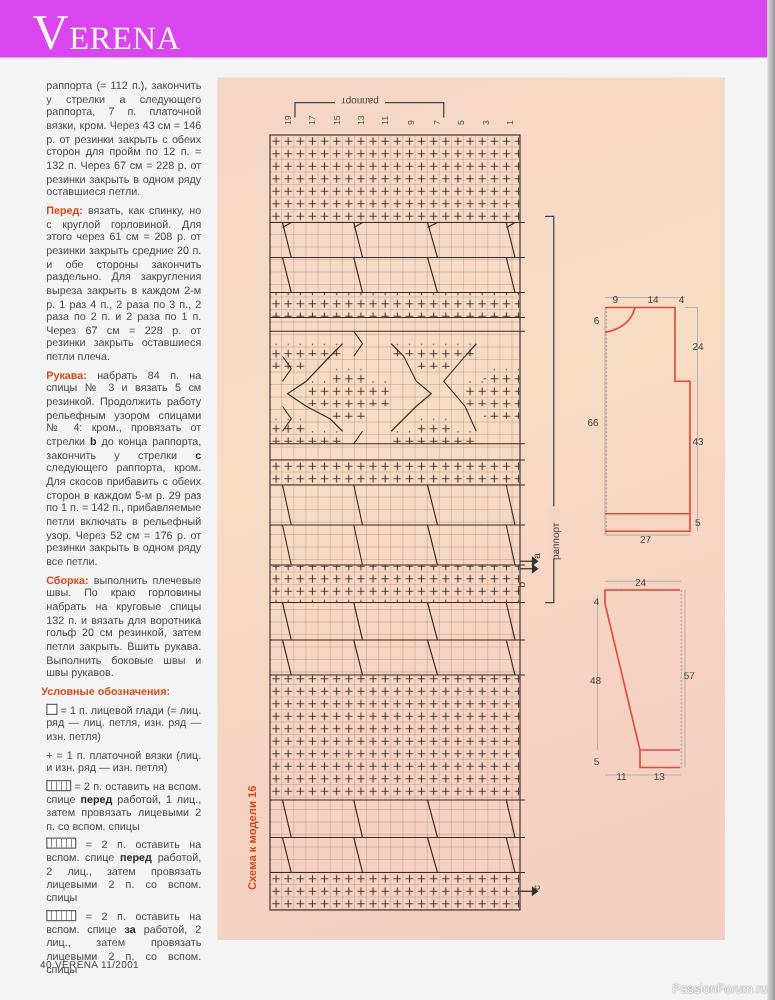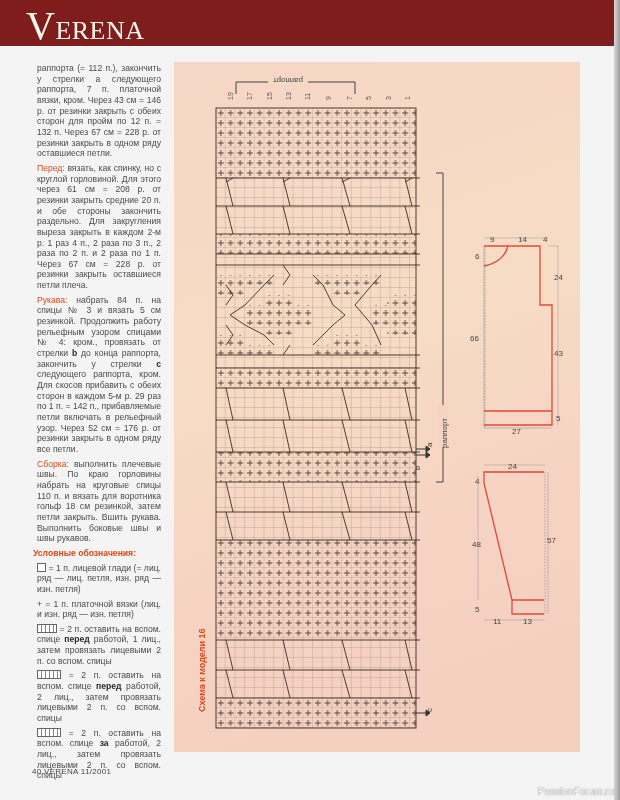--- a/index.html
+++ b/index.html
@@ -4,40 +4,40 @@
 <style>
   html, body { margin: 0; padding: 0; }
   body {
     width: 620px; height: 800px; position: relative; overflow: hidden;
     background: #f3f4f3;
     font-family: "Liberation Sans", sans-serif;
     color: #3a3a3a;
   }
   .header {
     position: absolute; left: 0; top: 0; width: 614px; height: 46px;
-    background: #7f1d1d;
+    background: #d946ef;
   }
   .logo {
     position: absolute; left: 26px; top: 6px;
     font-family: "Liberation Serif", serif; color: #fdf6ee;
     letter-spacing: 0.5px;
   }
   .logo .big { font-size: 40px; line-height: 40px; }
   .logo .rest { font-size: 26px; }
   .right-edge {
     position: absolute; right: 0; top: 0; width: 6px; height: 800px;
     background: linear-gradient(to right, #d8d8d8, #9a9a9a);
   }
   .text-col {
     position: absolute; left: 33px; top: 59px; width: 132px;
     font-size: 8.6px; line-height: 10.65px; color: #4a4a4a;
     text-align: justify;
   }
   .text-col p { margin: 4px; }
-  .text-col .h { color: #d84a1a; font-weight: normal; }
+  .text-col .h { color: #d84a1a; font-weight: bold; }
   .text-col .legend-h { color: #d84a1a; font-weight: bold; margin-top: 4px; display: block; }
   .text-col b { color: #2a2a2a; }
   .sym {
     display: inline-block; height: 7px; border: 1px solid #666; vertical-align: -1px;
     background: repeating-linear-gradient(to right, #fff 0 3px, #888 3px 4px);
   }
   .sym.box { width: 7px; background: #fff; }
   .panel {
     position: absolute; left: 174px; top: 62px; width: 406px; height: 690px;
     background: linear-gradient(160deg, #f6d6c6 0%, #f7dcc4 40%, #f6d2c2 70%, #f4cfc0 100%);
@@ -59,21 +59,21 @@
   <div class="logo">
     <span class="big">V</span><span class="rest">ERENA</span>
   </div>
 </div>
 <div class="right-edge"></div>
 
 <div class="text-col">
   <p>раппорта (= 112 п.), закончить у стрелки a следующего раппорта, 7 п. платочной вязки, кром. Через 43 см = 146 р. от резинки закрыть с обеих сторон для пройм по 12 п. = 132 п. Через 67 см = 228 р. от резинки закрыть в одном ряду оставшиеся петли.</p>
   <p><span class="h">Перед:</span><span> вязать, как спинку, но с круглой горловиной. Для этого через 61 см = 208 р. от резинки закрыть средние 20 п. и обе стороны закончить раздельно. Для закругления выреза закрыть в каждом 2-м р. 1 раз 4 п., 2 раза по 3 п., 2 раза по 2 п. и 2 раза по 1 п. Через 67 см = 228 р. от резинки закрыть оставшиеся петли плеча.</span></p>
   <p><span class="h">Рукава:</span><span> набрать 84 п. на спицы № 3 и вязать 5 см резинкой. Продолжить работу рельефным узором спицами № 4: кром., провязать от стрелки </span><b>b</b><span> до конца раппорта, закончить у стрелки </span><b>c</b><span> следующего раппорта, кром. Для скосов прибавить с обеих сторон в каждом 5-м р. 29 раз по 1 п. = 142 п., прибавляемые петли включать в рельефный узор. Через 52 см = 176 р. от резинки закрыть в одном ряду все петли.</span></p>
-  <p><span class="h">Сборка:</span><span> выполнить плечевые швы. По краю горловины набрать на круговые спицы 110 п. и вязать для воротника гольф 18 см резинкой, затем петли закрыть. Вшить рукава. Выполнить боковые швы и швы рукавов.</span></p>
+  <p><span class="h">Сборка:</span><span> выполнить плечевые швы. По краю горловины набрать на круговые спицы 132 п. и вязать для воротника гольф 20 см резинкой, затем петли закрыть. Вшить рукава. Выполнить боковые швы и швы рукавов.</span></p>
   <span class="legend-h">Условные обозначения:</span>
   <p><span class="sym box"></span><span> = 1 п. лицевой глади (= лиц. ряд — лиц. петля, изн. ряд — изн. петля)</span></p>
   <p><span>+</span><span> = 1 п. платочной вязки (лиц. и изн. ряд — изн. петля)</span></p>
   <p><span class="sym" style="width:18px"></span><span> = 2 п. оставить на вспом. спице </span><b>перед</b><span> работой, 1 лиц., затем провязать лицевыми 2 п. со вспом. спицы</span></p>
   <p><span class="sym" style="width:22px"></span><span> = 2 п. оставить на вспом. спице </span><b>перед</b><span> работой, 2 лиц., затем провязать лицевыми 2 п. со вспом. спицы</span></p>
   <p><span class="sym" style="width:22px"></span><span> = 2 п. оставить на вспом. спице </span><b>за</b><span> работой, 2 лиц., затем провязать лицевыми 2 п. со вспом. спицы</span></p>
 </div>
 
 <div class="panel"></div>
 

